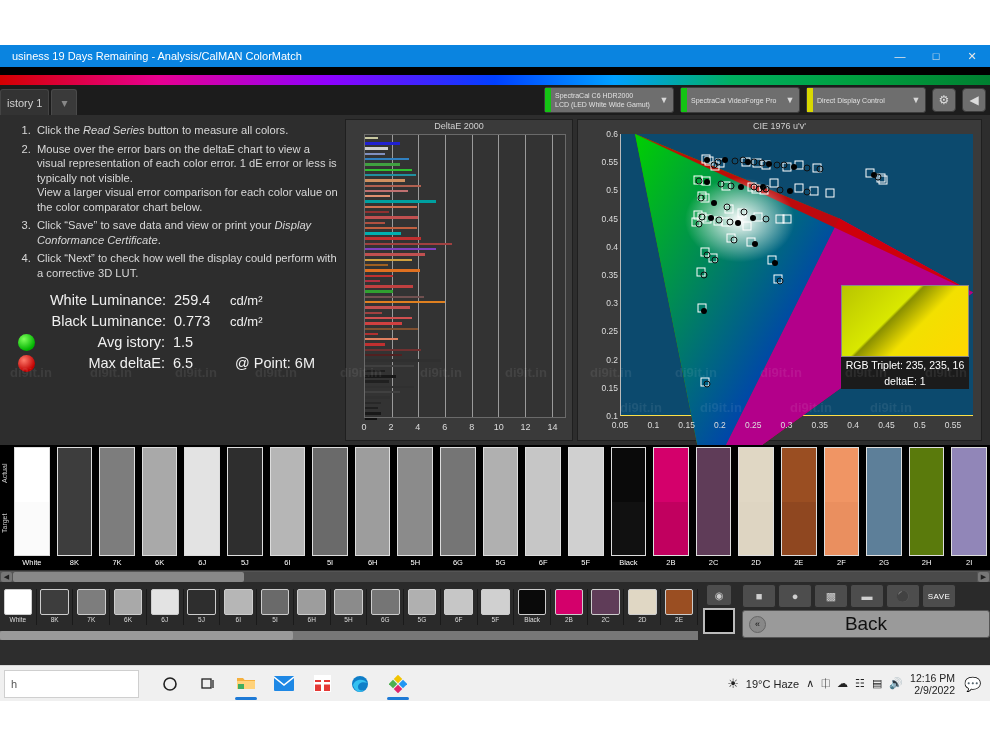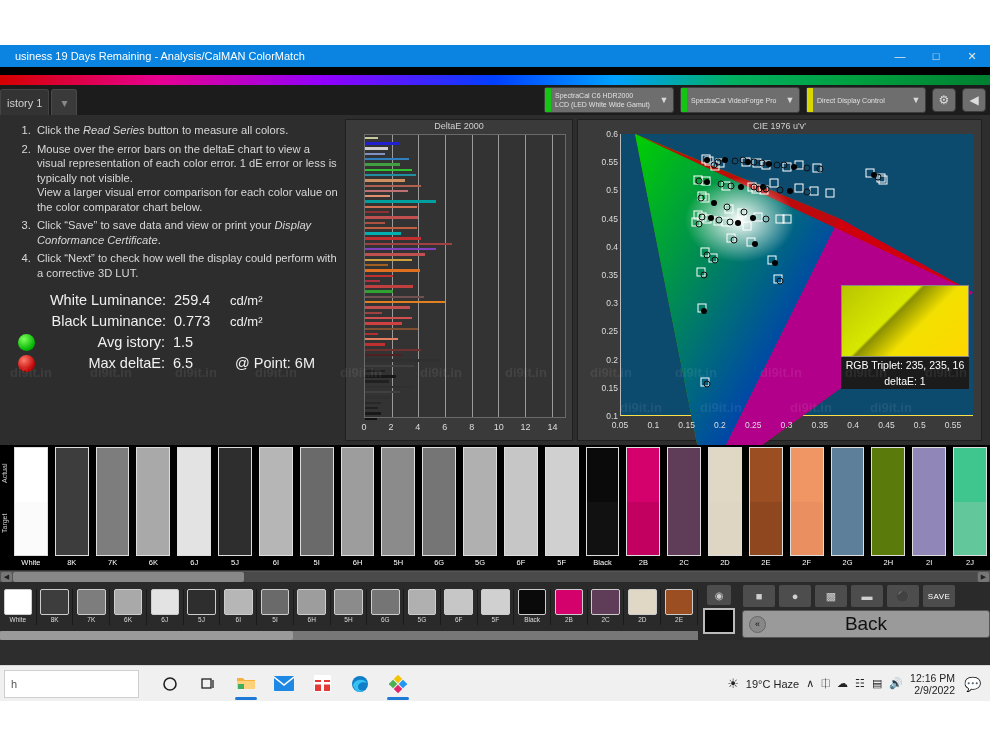--- a/index.html
+++ b/index.html
@@ -10,21 +10,21 @@
     overflow: hidden;
     position: relative;
   }
   
   #app { position:absolute; left:0; top:45px; width:990px; height:620px; background:#2d2d2d; }
 
   .titlebar {
     height:22px; background:#0a84e0; color:#fff;
     font-size:11px; display:flex; align-items:center; position:relative;
   }
-  .titlebar .ttxt { padding-left:0px; white-space:nowrap;margin-left:15px; }
+  .titlebar .ttxt { padding-left:12px; white-space:nowrap; }
   .wbtns { position:absolute; right:0; top:0; height:22px; display:flex; }
   .wbtn { width:36px; height:22px; display:flex; align-items:center; justify-content:center; color:#e8e8e8; font-size:11px; }
 
   .rainbow { height:10px; width:100%;
     background:linear-gradient(90deg,#d40000 0%,#e80090 16%,#9000ff 33%,#0040ff 50%,#00a0ff 62%,#00b060 74%,#00a040 86%,#008030 100%); }
   .blackbar { height:8px; background:#000; }
 
   .tabstrip { height:30px; background:#1c1c1c; display:flex; align-items:flex-end; padding-left:0px; position:relative;}
   .tab { height:26px; background:#333; color:#cfcfcf; font-size:11px; display:flex; align-items:center;
          padding:0 6px; border:1px solid #444; border-bottom:none; border-radius:3px 3px 0 0; }
@@ -626,27 +626,20 @@
         </div>
         <div class="plbl">2H</div>
       </div>
       <div class="patchcol">
         <div class="pair">
           <div class="pa" style="background: rgb(145, 134, 184);"></div>
           <div class="pt2" style="background: rgb(145, 134, 184);"></div>
         </div>
         <div class="plbl">2I</div>
       </div>
-      <div class="patchcol">
-        <div class="pair">
-          <div class="pa" style="background: rgb(63, 198, 143);"></div>
-          <div class="pt2" style="background: rgb(98, 199, 155);"></div>
-        </div>
-        <div class="plbl">2J</div>
-      </div>
     </div>
 
   <div class="hscroll">
     <div class="arrowb">◀</div>
     <div class="track">
         <div class="thumb"></div>
       </div>
     <div class="arrowb">▶</div>
   </div>
 

